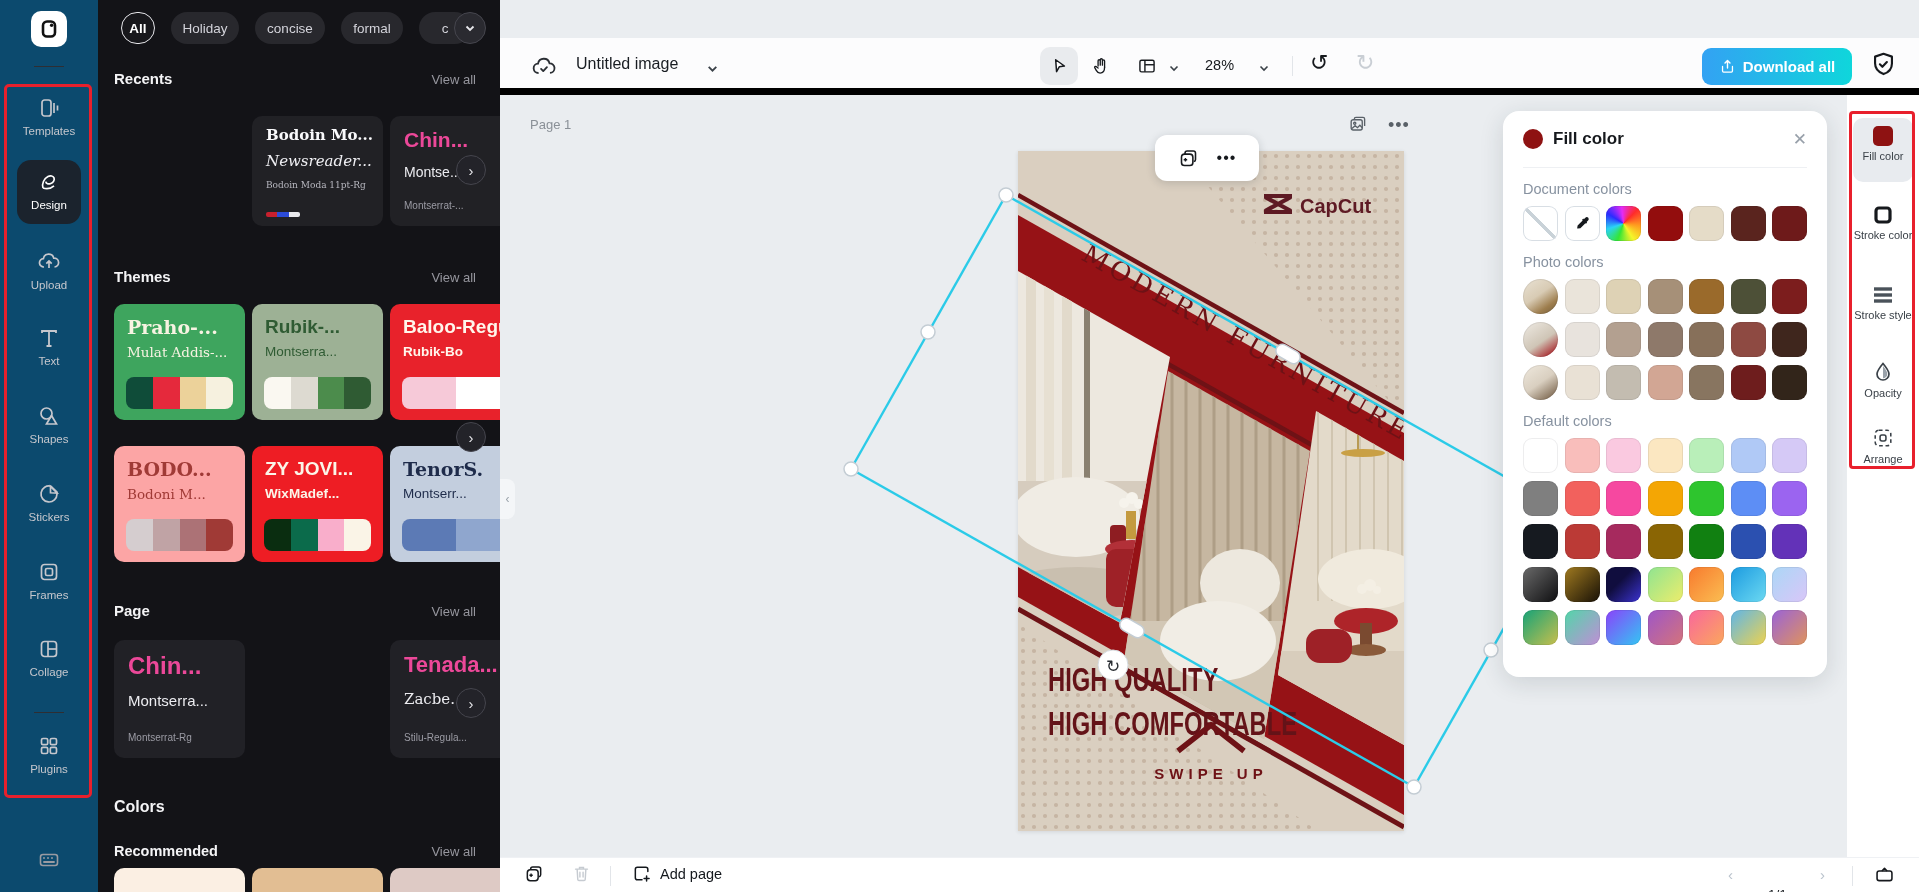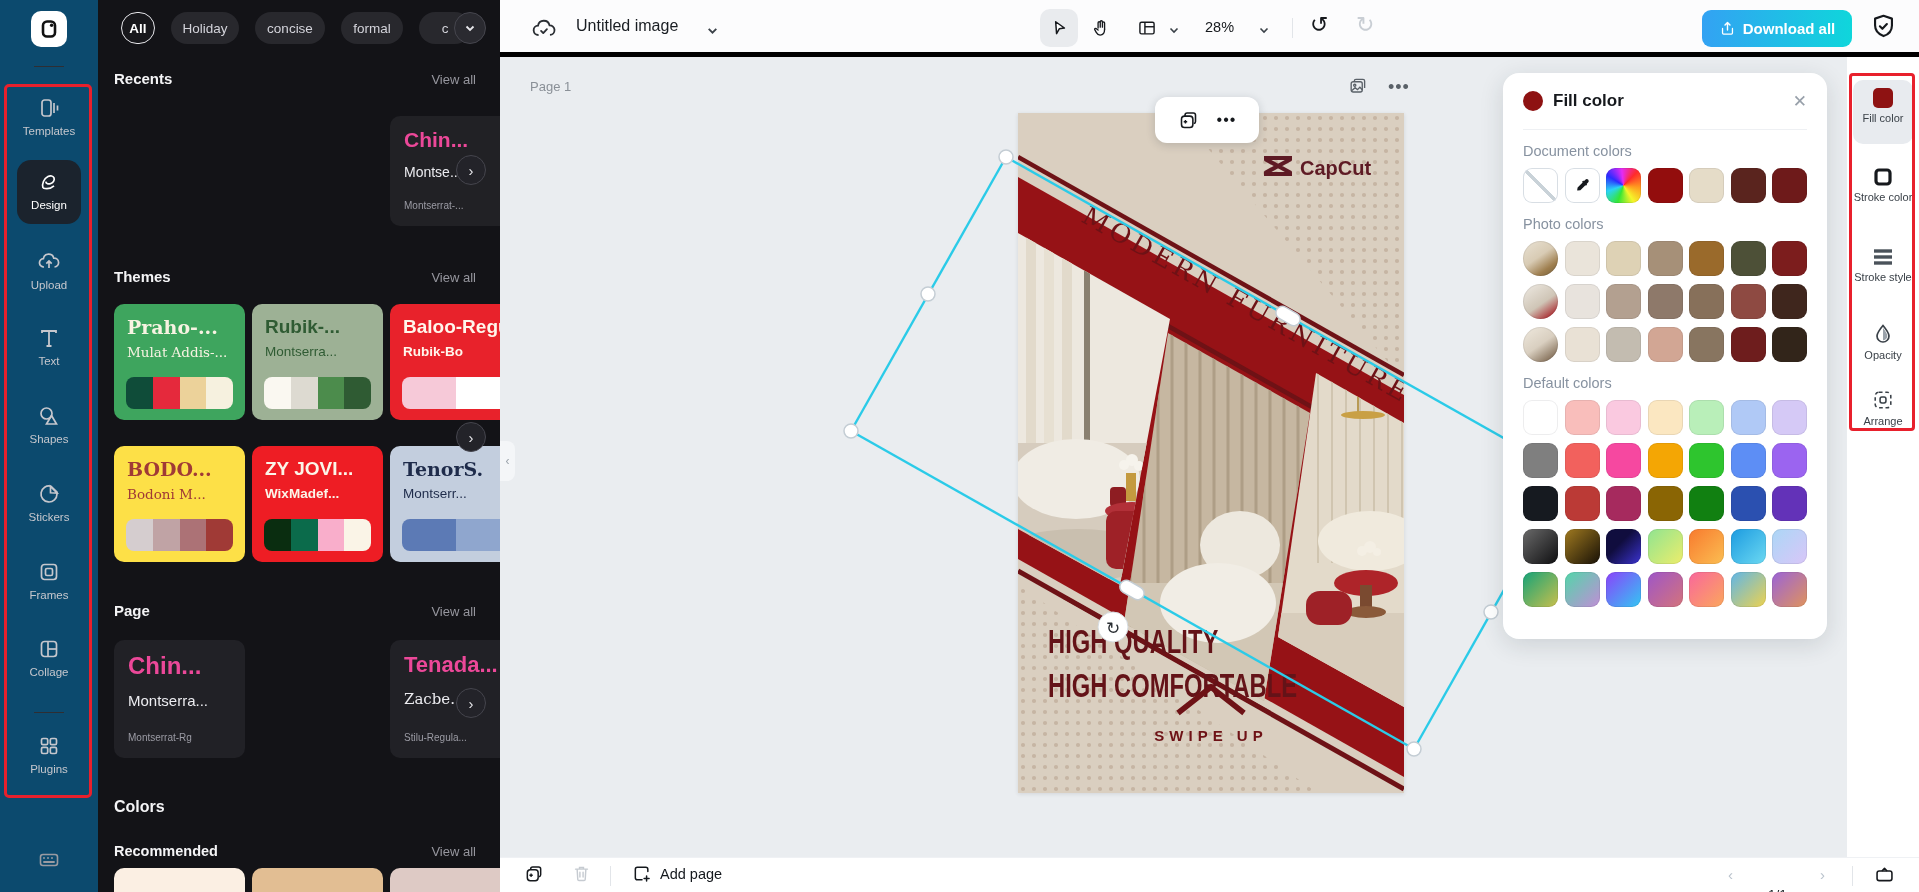--- a/index.html
+++ b/index.html
@@ -33,21 +33,21 @@
   .serif { font-family:"DejaVu Serif",serif; }
   .fcard-t1 { position:absolute; left:14px; top:12px; font-size:21px; font-weight:800; color:#ec4899; }
   .fcard-t2 { position:absolute; left:14px; top:48px; font-size:14px; color:#ECECF0; }
   .fcard-t3 { position:absolute; left:14px; top:84px; font-size:10px; color:#9B9BA4; }
   .theme-t1 { position:absolute; left:13px; top:12px; font-size:19px; font-weight:800; }
   .theme-t2 { position:absolute; left:13px; top:40px; font-size:13.5px; }
   .ccard { position:absolute; width:131px; height:40px; border-radius:10px; top:868px; cursor:pointer; }
 
   
   .main { flex:1; display:flex; flex-direction:column; min-width:0; }
-  .topbar { height:57px; background:#FCFCFD; position:relative; flex:none; border-bottom:5px solid #000000; z-index:25; }
+  .topbar { height:57px; background:#FCFCFD; position:relative; flex:none; border-bottom:7px solid #000000; z-index:25;margin-top:38px; }
   .tb { position:absolute; display:flex; align-items:center; color:#22262B; cursor:pointer; }
   .tb-title { left:76px; top:17px; font-size:16px; font-weight:500; color:#191D22; }
   .tool-btn { width:38px; height:38px; top:9px; border-radius:10px; display:flex; align-items:center; justify-content:center; }
   .tool-btn.sel { background:#E9EBEE; }
   .glyph { font-size:22px; line-height:1; }
   .dl-btn { position:absolute; left:1202px; top:10px; width:150px; height:37px; border-radius:9px; background:linear-gradient(90deg,#33A2F3,#0FD6DB); color:#FFF; font-size:15px; font-weight:700; display:flex; align-items:center; justify-content:center; gap:7px; cursor:pointer; }
   .vdiv { position:absolute; width:1px; height:20px; background:#E2E5E9; top:18px; }
 
   .workspace { flex:1; display:flex; min-height:0; }
   .canvas-region { flex:1; position:relative; background:#EAEDF0; overflow:hidden; }
@@ -195,20 +195,30 @@
       </div>
     <div class="chip-more">
       <svg width="12" height="12" viewBox="0 0 12 12" fill="none" stroke="#E8E8EC" stroke-width="1.8">
           <path d="M2.5 4.5 6 8l3.5-3.5"></path>
         </svg>
     </div>
 
     <div class="sec-h" style="top:70px">Recents</div>
     <div class="view-all" style="top:72px">View all</div>
 
+    <div class="card col2" style="top: 116px; background: rgb(33, 33, 37);">
+      <div class="serif" style="position:absolute;left:14px;top:10px;font-size:15px;font-weight:700;color:#FAFAFC">Bodoin Mo...</div>
+      <div class="serif" style="position:absolute;left:14px;top:36px;font-size:15px;font-style:italic;color:#F0F0F4">Newsreader...</div>
+      <div class="serif" style="position:absolute;left:14px;top:64px;font-size:9px;color:#B8B8C0">Bodoin Moda 11pt-Rg</div>
+      <div style="position:absolute;left:14px;bottom:9px;height:5px;width:34px;border-radius:2px;overflow:hidden;display:flex">
+          <span class="pal" style="background: rgb(199, 32, 46);"></span>
+          <span class="pal" style="background: rgb(43, 75, 216);"></span>
+          <span class="pal" style="background: rgb(232, 232, 236);"></span>
+        </div>
+    </div>
     <div class="card col3" style="top: 116px; background: rgb(33, 33, 37);">
       <div class="fcard-t1">Chin...</div>
       <div class="fcard-t2">Montse...</div>
       <div class="fcard-t3">Montserrat-...</div>
     </div>
     <div class="carousel-btn" style="top:155px">›</div>
 
     <div class="sec-h" style="top:268px">Themes</div>
     <div class="view-all" style="top:270px">View all</div>
 
@@ -234,21 +244,21 @@
           </div>
       </div>
       <div class="card col3" style="top: 304px; background: rgb(232, 34, 43); color: rgb(255, 246, 236);">
         <div class="theme-t1">Baloo-Regu</div>
         <div class="theme-t2" style="font-weight:700">Rubik-Bo</div>
         <div class="pal-strip">
             <span class="pal" style="background: rgb(246, 201, 216);"></span>
             <span class="pal" style="background: rgb(255, 255, 255);"></span>
           </div>
       </div>
-      <div class="card col1" style="top: 446px; background: #fde047; color: rgb(160, 58, 54);">
+      <div class="card col1" style="top: 446px; background: #fca5a5; color: rgb(160, 58, 54);">
         <div class="theme-t1 serif">BODO...</div>
         <div class="theme-t2 serif">Bodoni M...</div>
         <div class="pal-strip">
             <span class="pal" style="background: rgb(213, 205, 207);"></span>
             <span class="pal" style="background: rgb(192, 163, 165);"></span>
             <span class="pal" style="background: rgb(172, 114, 118);"></span>
             <span class="pal" style="background: rgb(160, 58, 54);"></span>
           </div>
       </div>
       <div class="card col2" style="top: 446px; background: rgb(238, 29, 36); color: rgb(251, 245, 233);">

